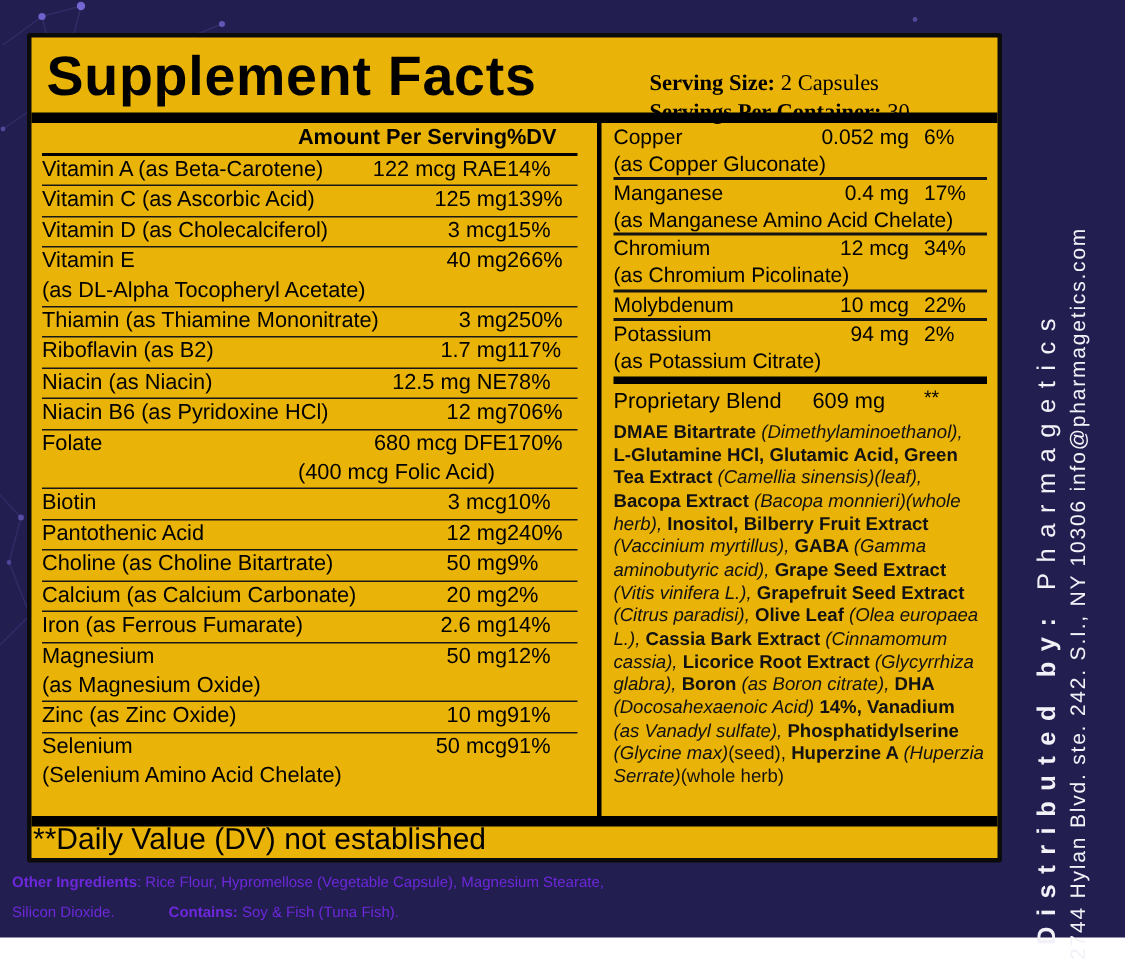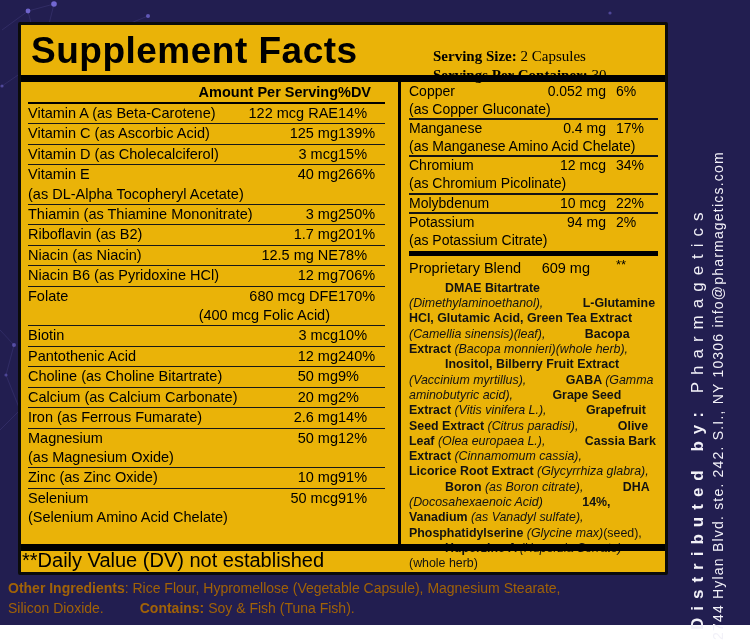--- a/index.html
+++ b/index.html
@@ -38,27 +38,27 @@
   .rrow.first { border-top:none; }
   .rline { display:grid; grid-template-columns:1fr auto 42px; line-height:17.6px; }
   .rline .tamt { padding-right:10px; }
   .rsub { line-height:17.6px; }
   .rbar { height:4.5px; background:#000; margin-top:2px; }
 
   .blendhead { display:grid; grid-template-columns:1fr auto 42px; line-height:24px; font-size:14.5px; }
   .blendhead .tamt { padding-right:26px; }
   .blendhead .tdv { font-size:13px; line-height:18px; }
   .blendtext { margin-top:1px; width:247px; font-size:12.4px; line-height:15.3px; color:#121212; }
-  .blendtext b { font-weight:bold;margin-left:36px; }
+  .blendtext b { font-weight:bold; }
   .blendtext i { font-style:italic; }
 
   .footnote { position:absolute; left:1px; top:524px; font-size:20px; }
 
-  .otheri { position:absolute; left:8px; top:579px; width:665px; color:#a16207;
-            font-size:14px; line-height:19.5px; }
+  .otheri { position:absolute; left:8px; top:579px; width:665px; color:#6d28d9;
+            font-size:10px; line-height:19.5px; }
   .otheri b { font-weight:bold; }
   .spacer { display:inline-block; width:36px; }
 
   .dist1 { position:absolute; left:688px; top:630px; transform-origin:0 0; transform:rotate(-90deg);
            color:#f2f1f8; font-size:17px; letter-spacing:7px; white-space:nowrap; }
   .dist2 { position:absolute; left:710px; top:640px; transform-origin:0 0; transform:rotate(-90deg);
            color:#f2f1f8; font-size:14px; letter-spacing:1.2px; white-space:nowrap; }
 </style>
 </head>
 <body>
@@ -143,21 +143,21 @@
             <div class="tline">
               <span class="tname">Thiamin (as Thiamine Mononitrate)</span>
               <span class="tamt">3 mg</span>
               <span class="tdv">250%</span>
             </div>
           </div>
           <div class="trow">
             <div class="tline">
               <span class="tname">Riboflavin (as B2)</span>
               <span class="tamt">1.7 mg</span>
-              <span class="tdv">201%</span>
+              <span class="tdv">117%</span>
             </div>
           </div>
           <div class="trow">
             <div class="tline">
               <span class="tname">Niacin (as Niacin)</span>
               <span class="tamt">12.5 mg NE</span>
               <span class="tdv">78%</span>
             </div>
           </div>
           <div class="trow">

